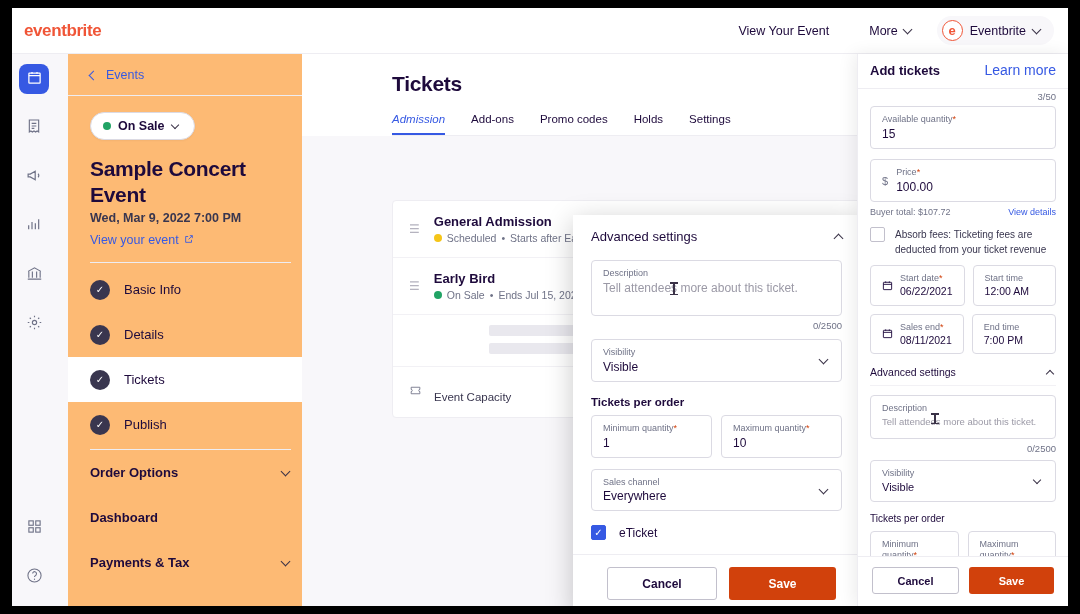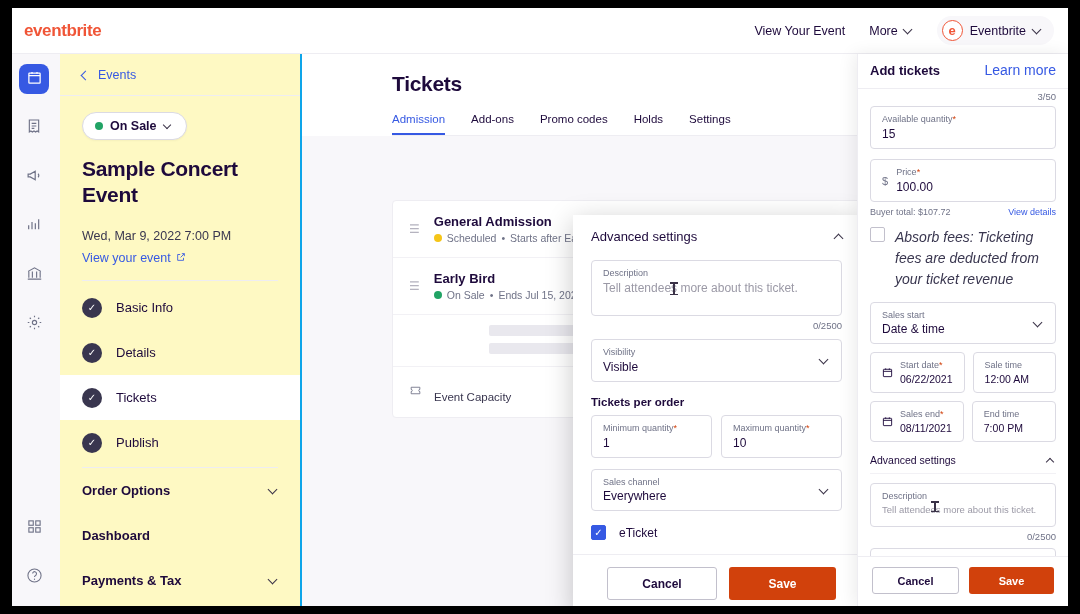--- a/index.html
+++ b/index.html
@@ -36,21 +36,21 @@
     font-size: 17px; font-weight: bold;
     letter-spacing: -0.4px;
   }
   .topbar-right {
     margin-left: auto; display: flex; align-items: center;
     gap: 24px; padding-right: 14px;
   }
   .top-link {
     font-size: 12.5px; color: #1e0a3c; white-space: nowrap;
   }
-  .top-more { display: flex; align-items: center; gap: 6px; font-size: 12.5px; color:#1e0a3c;}
+  .top-more { display: flex; align-items: center; gap: 6px; font-size: 12.5px; color:#1e0a3c;margin-left:16px;}
   .acct-chip {
     display: flex; align-items: center; gap: 7px;
     background: #f8f7fa; border-radius: 18px;
     padding: 4px 12px 4px 5px;
   }
   .acct-avatar {
     width: 21px; height: 21px; border-radius: 50%;
     background: #fff; border: 1.5px solid #f05537;
     color: #f05537; font-size: 13px; font-weight: bold;
     display: flex; align-items: center; justify-content: center;
@@ -80,24 +80,24 @@
     display: flex; align-items: center; justify-content: center;
     color: #6f7287;
   }
   .rail-ico.active {
     background: #3659e3; border-radius: 8px; color: #fff;
   }
   .rail-spacer { flex: 1; }
 
   
   .leftnav {
-    position: absolute; left: 48px; top: 46px;
+    position: absolute; left: 56px; top: 46px;
     width: 246px; height: 552px;
-    background: #fef9c3;
-    border-right: 6px solid #0ea5e9;
+    background: #fdba74;
+    border-right: 1px solid #0ea5e9;
   }
   .nav-back {
     height: 42px; display: flex; align-items: center; gap: 10px;
     padding-left: 20px;
     border-bottom: 1px solid #eeedf2;
   }
   .nav-back .lchev { width: 8px; height: 8px; position: relative; }
   .nav-back .lchev::after {
     content:''; position:absolute; left:2px; top:1px; width:6px; height:6px;
     border-left: 1.7px solid #3659e3; border-bottom: 1.7px solid #3659e3;
@@ -111,21 +111,21 @@
     padding: 6px 13px 6px 12px;
     box-shadow: 0 1px 2px rgba(0,0,0,0.04);
   }
   .dot { width: 8px; height: 8px; border-radius: 50%; display:inline-block;}
   .statuspill .lbl { font-size: 12.5px; font-weight: bold; color: #1e0a3c;}
   .ev-title {
     margin: 16px 22px 0 22px;
     font-size: 21px; font-weight: bold; color: #1e0a3c;
     line-height: 1.22; letter-spacing: -0.3px;
   }
-  .ev-date { margin: 22px 22px 0 22px; font-size: 12.5px; color: #39364f; }
+  .ev-date { margin: 4px 22px 0 22px; font-size: 12.5px; color: #39364f; font-weight: bold; }
   .ev-link {
     margin: 8px 22px 0 22px; font-size: 12.5px; color: #3659e3;
     display: inline-flex; align-items: center; gap: 5px;
   }
   .nav-sep { margin: 14px 22px 0 22px; border-top: 1px solid #eeedf2; }
   .nav-steps { margin-top: 4px; }
   .nav-step {
     height: 45px; display: flex; align-items: center; gap: 14px;
     padding-left: 22px;
   }
@@ -152,21 +152,21 @@
     background: #fff;
     overflow: hidden;
   }
   .main-head { background:#fff; padding: 18px 0 0 90px; }
   .page-title { font-size: 21px; font-weight: bold; color: #1e0a3c; letter-spacing:-0.3px;}
   .tabs { display: flex; gap: 26px; margin-top: 17px; border-bottom: 1px solid #eeedf2; }
   .tab {
     font-size: 11.5px; color: #1e0a3c; padding-bottom: 8px;
     border-bottom: 2px solid transparent;
   }
-  .tab.active { color: #3659e3; border-bottom-color: #3659e3; }
+  .tab.active { color: #3659e3; border-bottom-color: #3659e3; font-style: italic; }
   .main-body { background: #f8f7fa; height: 100%; position: relative; }
   .addbtn {
     position: absolute; right: 27px; top: 12px;
     background: #d1410c; color: #fff;
     font-size: 11.5px; font-weight: bold;
     padding: 9px 16px; border: none; border-radius: 3px;
   }
   .tklist {
     position: absolute; left: 90px; top: 64px;
     width: 560px; background: #fff;
@@ -260,21 +260,21 @@
   .dr-head .lm { margin-left: auto; font-size: 14px; color: #3659e3; }
   .dr-body { padding: 0 12px; }
   .price-field { display: flex; align-items: center; gap: 8px; }
   .cur { font-size: 11px; color: #6f7287; }
   .buyer-row {
     display: flex; align-items: center; margin-top: 5px;
   }
   .buyer-total { font-size: 9px; color: #6f7287; }
   .view-det { margin-left: auto; font-size: 9px; color: #3659e3; }
   .absorb { display: flex; gap: 10px; margin-top: 10px; align-items: flex-start;}
-  .absorb .tx { font-size: 14px; color: #39364f; line-height: 1.5; font-style: italic; }
+  .absorb .tx { font-size: 10px; color: #39364f; line-height: 1.5; }
   .dt-grid { display: flex; gap: 8px; margin-top: 8px; }
   .dt-grid .field { flex: 1; display: flex; align-items: center; gap: 7px; }
   .adv-head {
     display: flex; align-items: center;
     margin-top: 12px; padding-bottom: 7px; border-bottom: 1px solid #f2f1f5;
   }
   .adv-head .t { font-size: 10.5px; color: #1e0a3c; }
   .adv-head .chev { margin-left: auto; }
   .dr-foot {
     position: absolute; left: 0; bottom: 0; width: 100%;
@@ -569,42 +569,37 @@
         <div class="buyer-row">
           <span class="buyer-total">Buyer total: $107.72</span>
           <span class="view-det">View details</span>
         </div>
 
         <div class="absorb">
           <span class="cbox"></span>
           <span class="tx">Absorb fees: Ticketing fees are deducted from your ticket revenue</span>
         </div>
 
-        <div class="field" style="margin-top:12px">
-          <div class="f-lbl">Sales start</div>
-          <div class="f-val">Date &amp; time</div>
-          <span class="chev f-chev"></span>
-        </div>
 
         <div class="dt-grid">
           <div class="field">
             <span class="cal-ico">
               <svg width="11" height="11" viewBox="0 0 24 24" fill="none" stroke="currentColor" stroke-width="2">
                 <rect x="3" y="5" width="18" height="16" rx="1"></rect>
                   <path d="M3 9.5h18M8 3v3M16 3v3"></path>
               </svg>
             </span>
             <div>
               <div class="f-lbl"><span>Start date</span><span class="req">*</span></div>
               <div class="f-val" style="font-size:10.5px">06/22/2021</div>
             </div>
           </div>
           <div class="field">
             <div>
-              <div class="f-lbl">Sale time</div>
+              <div class="f-lbl">Start time</div>
               <div class="f-val" style="font-size:10.5px">12:00 AM</div>
             </div>
           </div>
         </div>
 
         <div class="dt-grid">
           <div class="field">
             <span class="cal-ico">
               <svg width="11" height="11" viewBox="0 0 24 24" fill="none" stroke="currentColor" stroke-width="2">
                 <rect x="3" y="5" width="18" height="16" rx="1"></rect>

